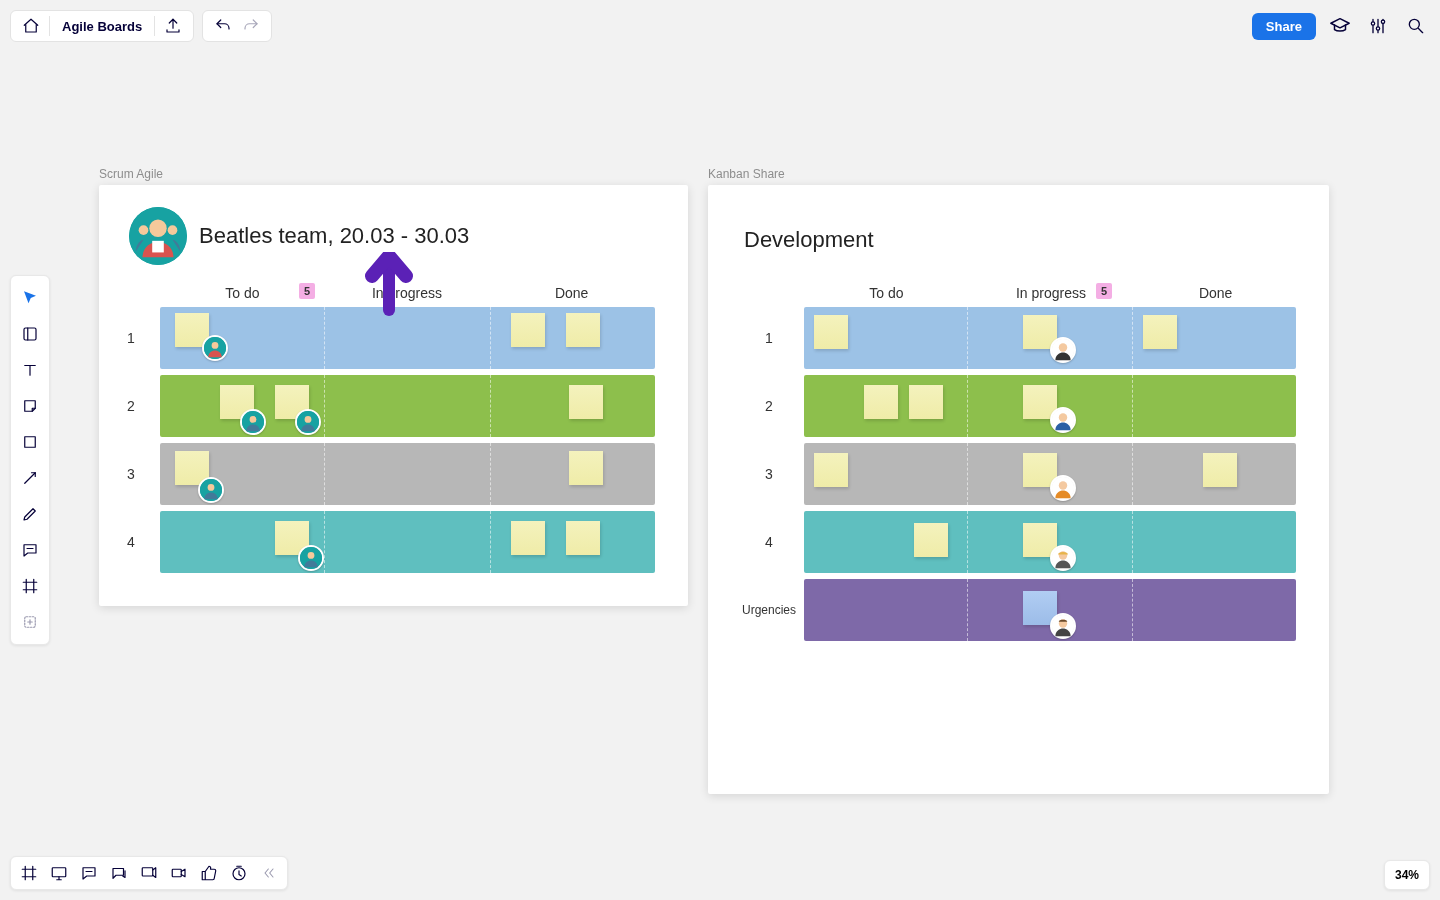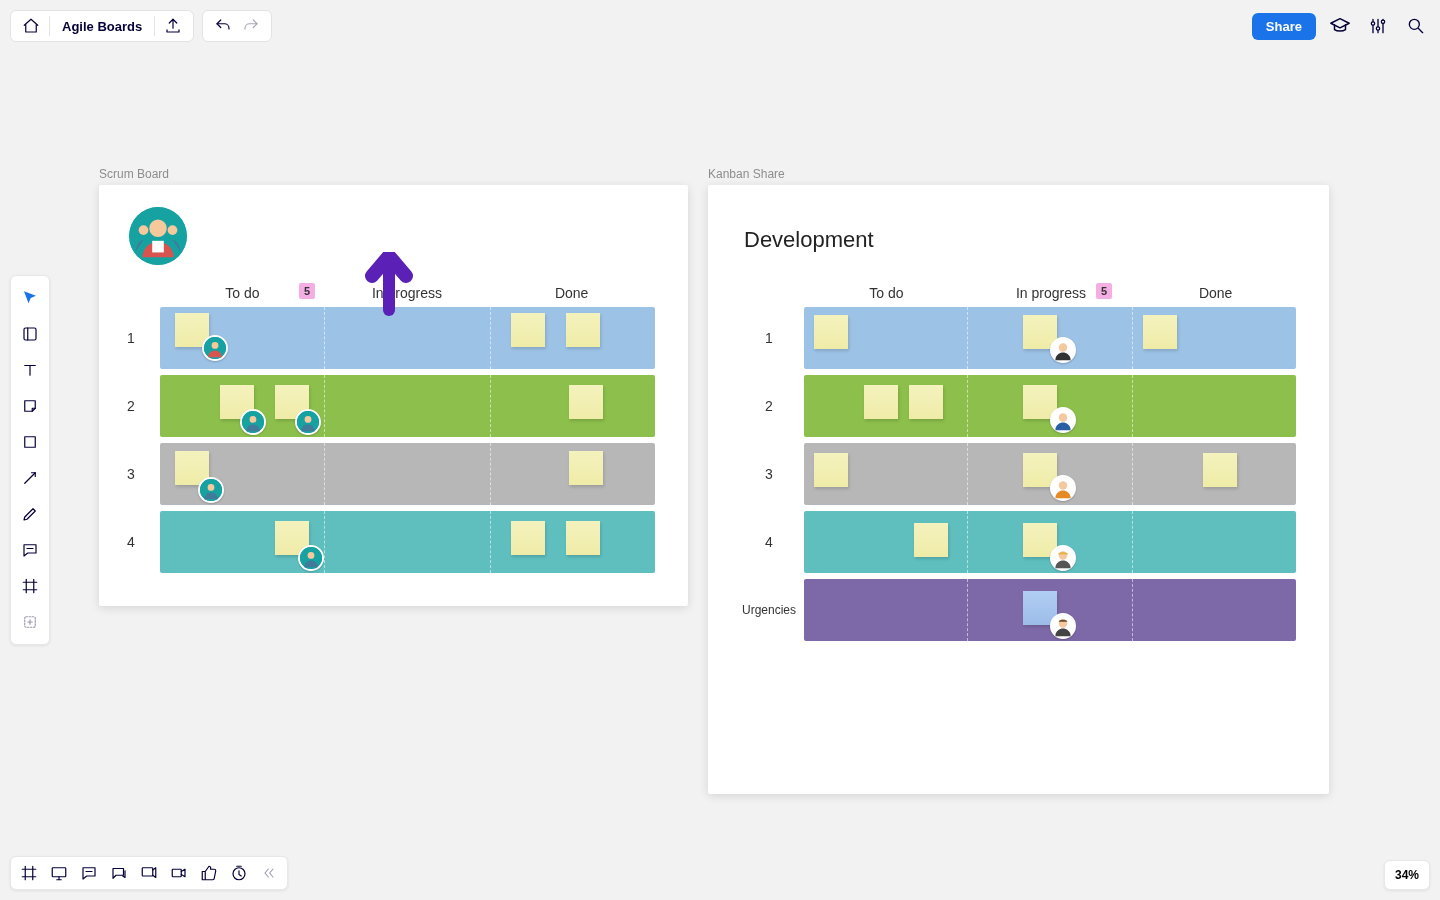--- a/index.html
+++ b/index.html
@@ -226,37 +226,38 @@
     </div>
   <div class="bt-item" style="opacity:.4">
       <svg width="16" height="16" viewBox="0 0 24 24" class="ico">
         <path d="M11 6l-5 6 5 6M18 6l-5 6 5 6"></path>
       </svg>
     </div>
 </div>
 
 <div class="zoom-badge">34%</div>
 
-<div class="frame-label" style="left:99px; top:167px;">Scrum Board</div>
+<div class="frame-label" style="left:99px; top:167px;">Scrum Agile</div>
 <div class="frame-label" style="left:708px; top:167px;">Kanban Share</div>
 
 <div class="frame scrum-frame">
   <div class="board-header" style="left:30px; top:22px;">
     <div class="team-avatar">
       <svg viewBox="0 0 60 60" width="58" height="58">
         <circle cx="30" cy="30" r="30" fill="#17a2a2"></circle>
         <circle cx="30" cy="22" r="9" fill="#f5c99b"></circle>
         <path d="M14 52c0-10 8-16 16-16s16 6 16 16" fill="#d9534f"></path>
         <rect x="24" y="35" width="12" height="12" fill="#fff"></rect>
         <circle cx="15" cy="24" r="5" fill="#f5c99b"></circle>
         <circle cx="45" cy="24" r="5" fill="#f5c99b"></circle>
         <path d="M7 46c0-7 5-12 8-12" fill="#427a99"></path>
         <path d="M53 46c0-7-5-12-8-12" fill="#427a99"></path>
       </svg>
     </div>
+    <div class="board-title">Beatles team, 20.03 - 30.03</div>
   </div>
 
   <div style="position:absolute; left:61px; top:100px; width:494px; display:flex;">
     <div class="col-h" style="flex:1">To do</div>
     <div class="col-h" style="flex:1; position:relative">In progress</div>
     <div class="col-h" style="flex:1">Done</div>
   </div>
   <div class="wip-badge" style="left:200px; top:98px;">5</div>
 
   <div style="position:absolute; left:3px; top:122px; right:33px;">

